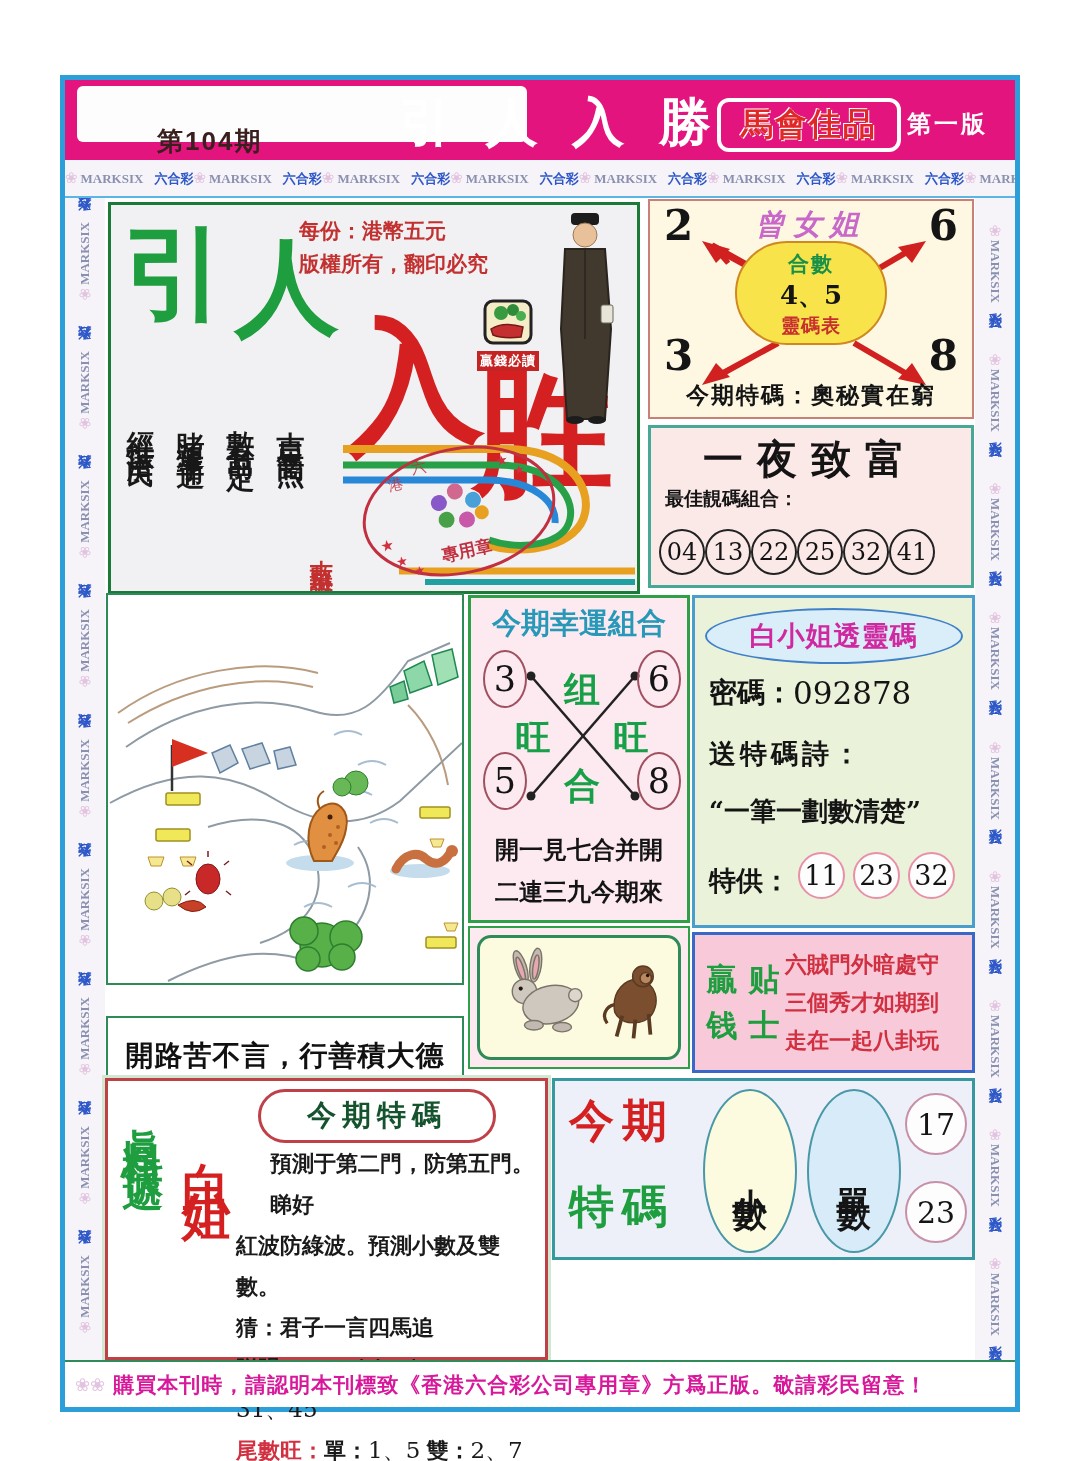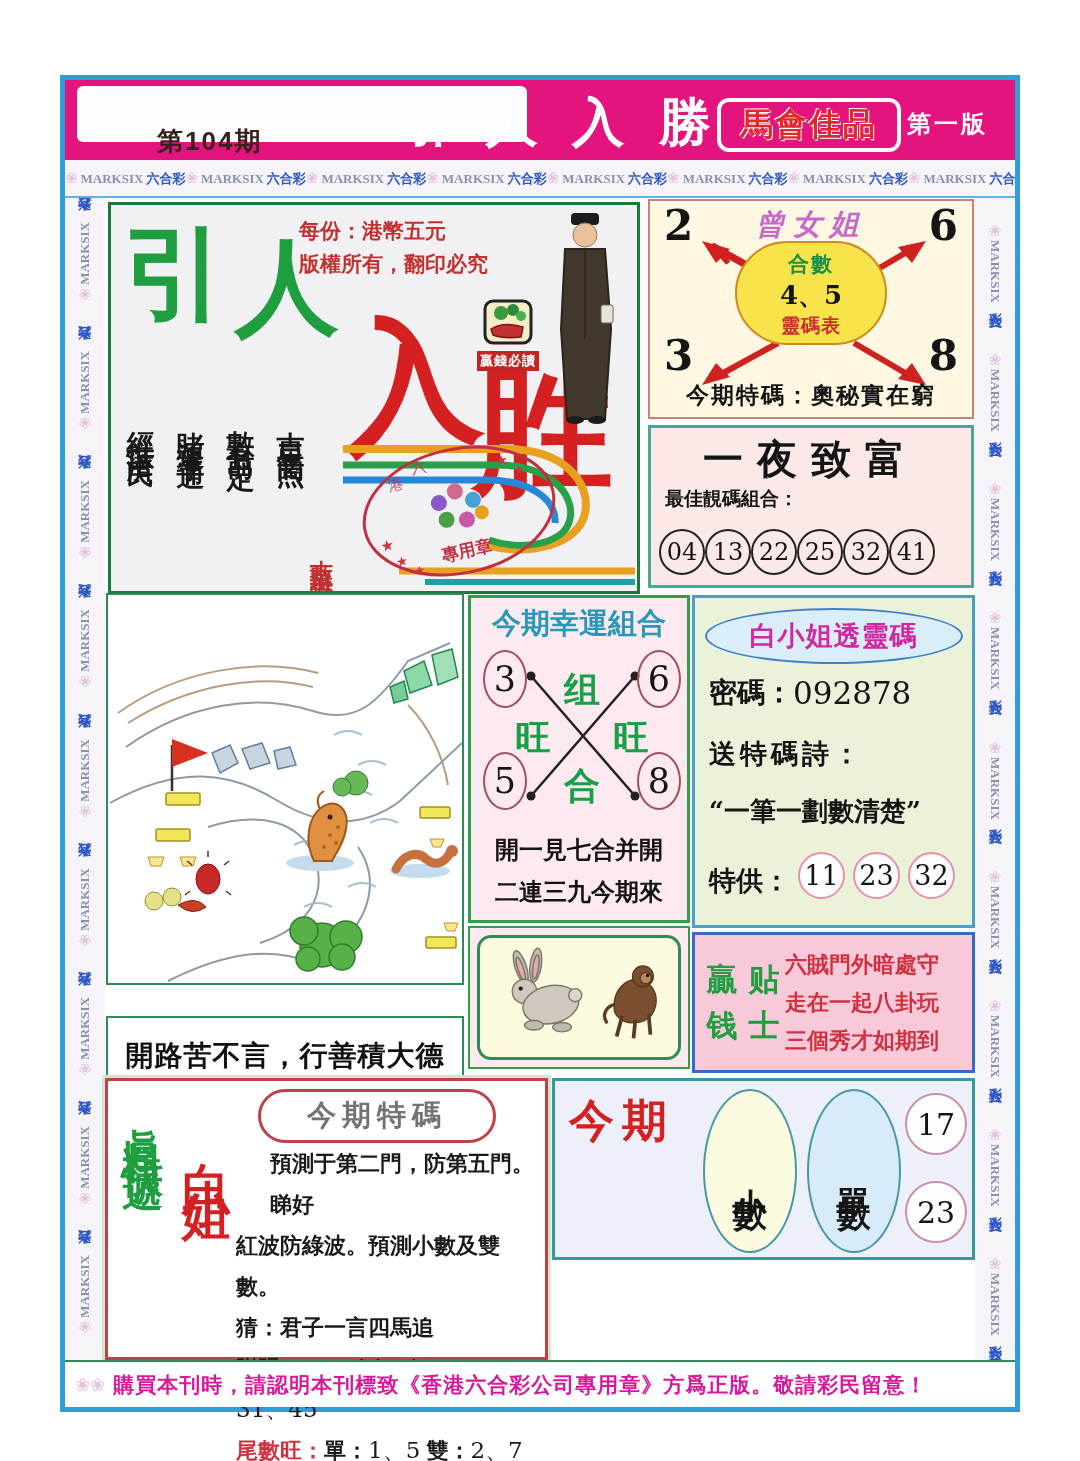--- a/index.html
+++ b/index.html
@@ -23,21 +23,21 @@
   .strip{position:absolute;background:#F6F4F9;overflow:hidden;}
   .strip-top{left:0;top:80px;width:950px;height:36px;border-bottom:2px solid #5AB6E4;
              display:flex;align-items:center;justify-content:space-around;}
   .strip-left{left:0;top:118px;width:40px;height:1162px;display:flex;flex-direction:column;
               align-items:center;justify-content:space-around;}
   .strip-right{left:910px;top:118px;width:40px;height:1162px;display:flex;flex-direction:column;
                align-items:center;justify-content:space-around;}
   .bitem{white-space:nowrap;font-size:13px;}
   .bitem .flower{color:#E3C4E0;font-size:15px;margin-right:3px;}
   .bitem .mk{color:#8A90B0;font-weight:bold;font-family:"Liberation Serif",serif;letter-spacing:0;}
-  .bitem .lhc{color:#2E58C8;font-weight:bold;margin-left:3px;}
+  .bitem .lhc{color:#2E58C8;font-weight:bold;margin-left:11px;}
   .strip-left .bitem{writing-mode:vertical-rl;transform:rotate(180deg);}
   .strip-right .bitem{writing-mode:vertical-rl;}
   
   .panel{position:absolute;box-sizing:border-box;}
   .vtext{writing-mode:vertical-rl;text-orientation:upright;}
   .circle{border-radius:50%;display:flex;align-items:center;justify-content:center;
           font-family:"DejaVu Serif","Liberation Serif",serif;box-sizing:border-box;}
   
   .poster{left:43px;top:122px;width:532px;height:392px;border:3px solid #1C7A38;background:#F1F1F3;overflow:hidden;}
   .poster .price{position:absolute;left:188px;top:10px;color:#C23030;font-weight:bold;font-size:21px;
@@ -129,21 +129,21 @@
   .tips .lines{flex:1;color:#D03040;font-size:22px;font-weight:bold;line-height:38px;white-space:nowrap;}
   
   .bleft{left:40px;top:998px;width:443px;height:282px;background:#ffffff;border:3px solid #C04048;
          box-shadow:0 0 0 3px #CFE8CF;}
   .bleft .v1{position:absolute;left:8px;top:14px;color:#1F9E40;font-size:41px;font-weight:bold;
              letter-spacing:14px;}
   .bleft .v2{position:absolute;left:66px;top:44px;color:#D42020;font-size:48px;font-weight:bold;
              letter-spacing:16px;}
   .bleft .oval{position:absolute;left:150px;top:8px;width:232px;height:48px;border:3px solid #C04048;
                border-radius:28px;background:#fff;display:flex;align-items:center;justify-content:center;
-               color:#737373;font-size:29px;font-weight:bold;letter-spacing:6px;}
+               color:#14532d;font-size:29px;font-weight:bold;letter-spacing:6px;}
   .bleft .body{position:absolute;left:128px;top:62px;right:6px;color:#1a1a1a;font-size:22px;
                font-weight:bold;line-height:41px;}
   .bleft .body .ind{padding-left:34px;}
   .bleft .num{font-family:"DejaVu Serif",serif;font-weight:normal;font-size:23px;}
   .bleft .redlbl{color:#D03040;}
   
   .bright{left:487px;top:998px;width:423px;height:182px;background:#EDF0F8;border:3px solid #3898A0;}
   .bright .w1{position:absolute;left:14px;top:10px;color:#D42020;font-size:45px;font-weight:bold;letter-spacing:8px;}
   .bright .w2{position:absolute;left:14px;top:96px;color:#1F9E40;font-size:45px;font-weight:bold;letter-spacing:8px;}
   .bright .bigoval{position:absolute;top:8px;width:90px;height:160px;border:2px solid #4898A8;border-radius:50%;
@@ -477,22 +477,22 @@
 
   <div class="panel tips">
     <div class="grid">
       <span>贏</span>
       <span>贴</span>
       <span>钱</span>
       <span>士</span>
     </div>
     <div class="lines">
       <div>六賊門外暗處守</div>
+      <div>三個秀才如期到</div>
       <div>走在一起八卦玩</div>
-      <div>三個秀才如期到</div>
     </div>
   </div>
 
   <div class="panel bleft">
     <div class="v1 vtext">眞料快遞</div>
     <div class="v2 vtext">白小姐</div>
     <div class="oval">今期特碼</div>
     <div class="body">
       <div class="ind">預測于第二門，防第五門。睇好</div>
       <div>紅波防綠波。預測小數及雙數。</div>
@@ -503,20 +503,21 @@
         <span>贈賜：</span><span class="num">08、14、17、22、31、45</span>
       </div>
       <div>
         <span class="redlbl">尾數旺：</span><span>單：</span><span class="num">1、5</span> <span>雙：</span><span class="num">2、7</span>
       </div>
     </div>
   </div>
 
   <div class="panel bright">
     <div class="w1">今期</div>
+    <div class="w2">特碼</div>
     <div class="bigoval o1">
       <span class="vt">小數</span>
     </div>
     <div class="bigoval o2">
       <span class="vt">單數</span>
     </div>
     <div class="circle c1">17</div>
     <div class="circle c2">23</div>
   </div>
 

